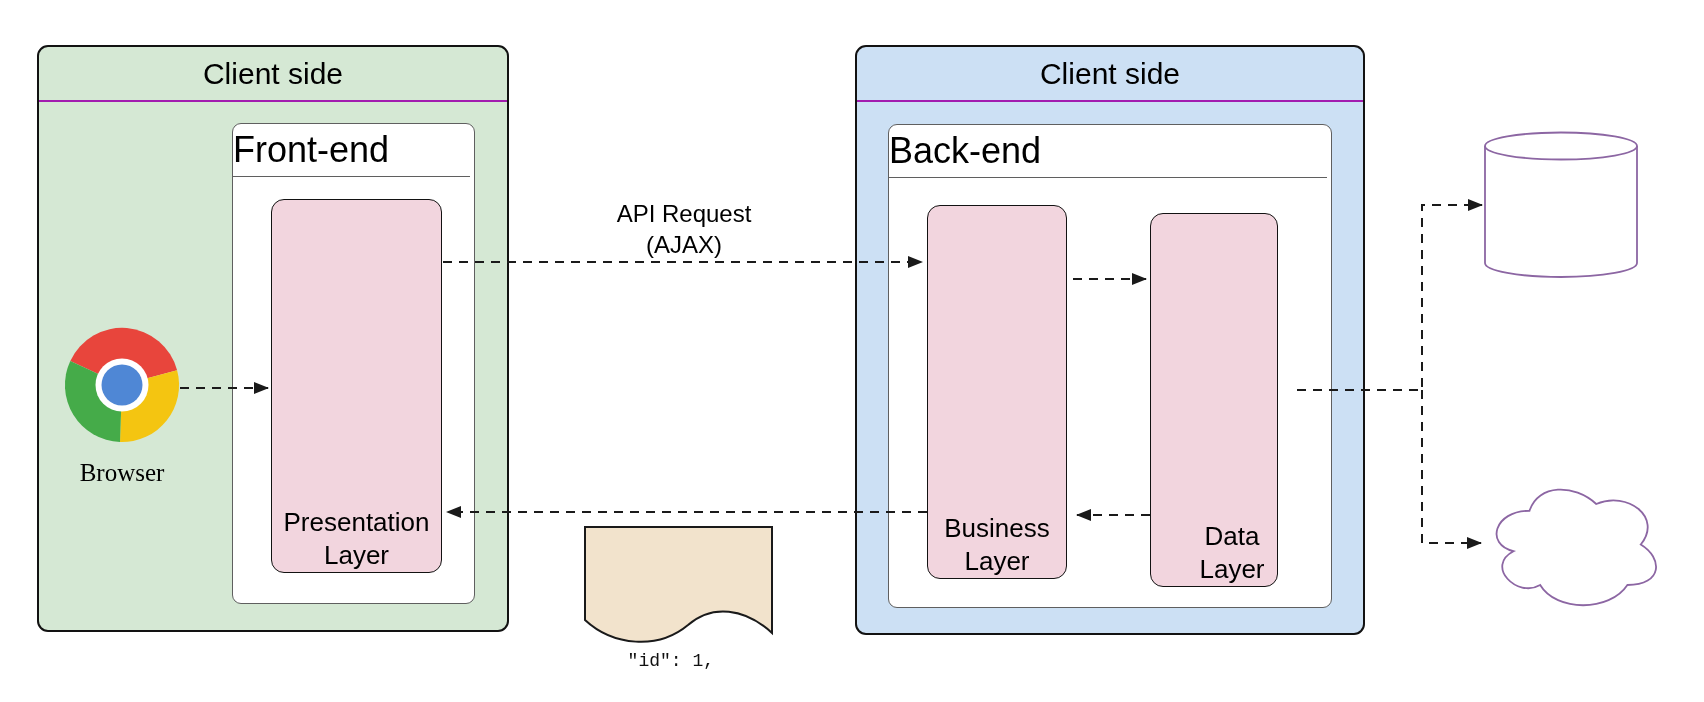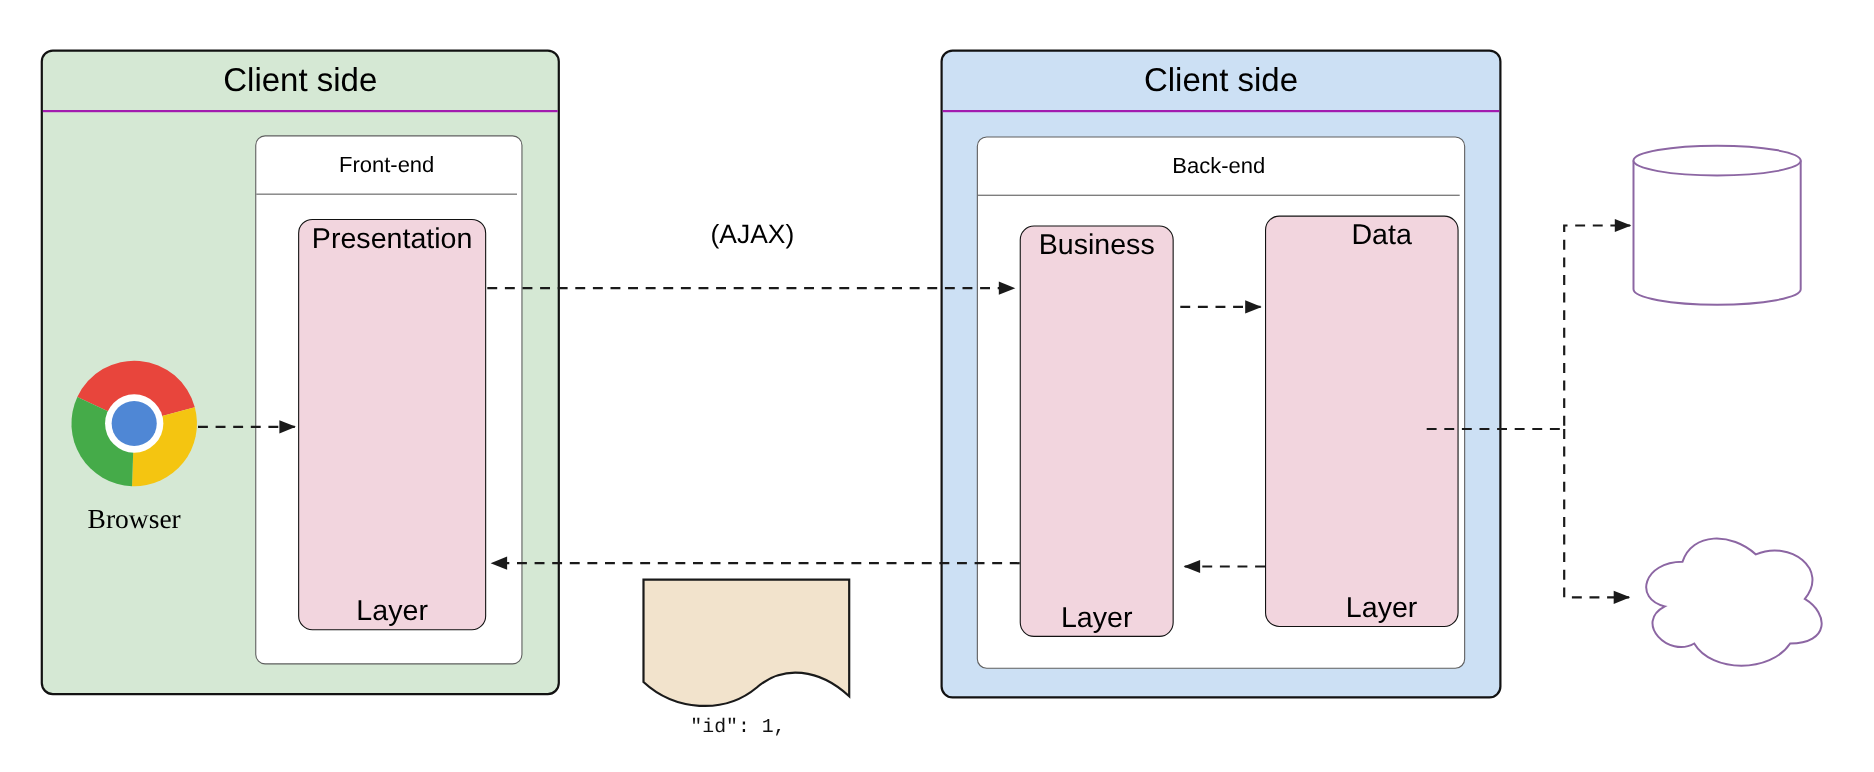--- a/index.html
+++ b/index.html
@@ -14,27 +14,27 @@
     position:absolute;left:0;top:0;right:0;height:53px;
     border-bottom:2px solid #a21caf;
     display:flex;align-items:center;justify-content:center;
     font-size:30px;line-height:1;
   }
   
   .panel{background:#ffffff;border:1.6px solid #5f5f5f;border-radius:9px;}
   .panel-header{
     position:absolute;left:0;top:0;right:4px;height:52px;
     border-bottom:1.6px solid #5f5f5f;
-    display:flex;align-items:center;justify-content:center;
-    font-size:20px;line-height:1;
+    display:flex;align-items:center;justify-content:flex-start;
+    font-size:36px;line-height:1;
   }
   
   .layer{
     background:#f2d5de;border:1.7px solid #121212;border-radius:13px;
-    display:flex;flex-direction:column;align-items:center;justify-content:space-between;
+    display:flex;flex-direction:column;align-items:center;justify-content:flex-end;
     font-size:26px;line-height:33px;text-align:center;
   }
   .label{position:absolute;text-align:center;font-size:24px;line-height:31px;}
   .code-block{
     position:absolute;font-family:"Liberation Mono","DejaVu Sans Mono",monospace;
     font-size:18px;line-height:23px;white-space:pre;color:#111;
   }
   svg.overlay{position:absolute;left:0;top:0;pointer-events:none;}
 </style>
 </head>
@@ -71,26 +71,27 @@
     <div class="panel-header">
       <span>Back-end</span>
     </div>
   </div>
 
   <div class="abs layer" style="left:927px;top:205px;width:140px;height:374px;">
     <span>Business</span>
     <span>Layer</span>
   </div>
 
-  <div class="abs layer" style="left:1150px;top:196px;width:176px;height:374px;padding-left:36px;">
+  <div class="abs layer" style="left:1150px;top:213px;width:128px;height:374px;padding-left:36px;">
     <span>Data</span>
     <span>Layer</span>
   </div>
 
   <div class="label" style="left:564px;top:198px;width:240px;">
+    <div>API Request</div>
     <div>(AJAX)</div>
   </div>
 
 
   <div class="label" style="left:1486px;top:203px;width:151px;">Database</div>
 
   <div class="label" style="left:1494px;top:508px;width:160px;">
     <div>3rd Party</div>
     <div>Service</div>
   </div>

